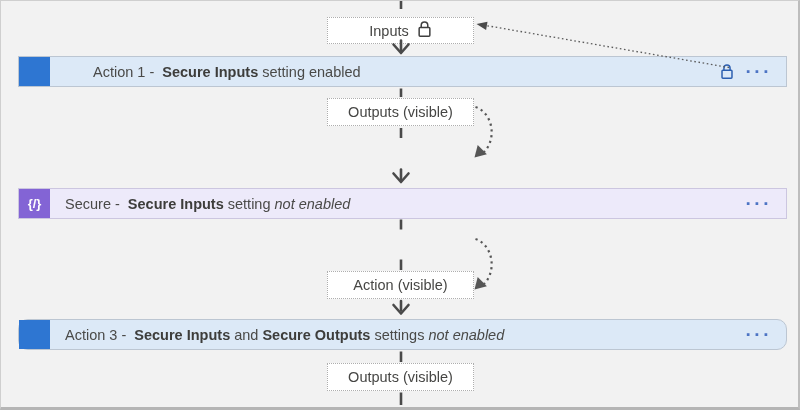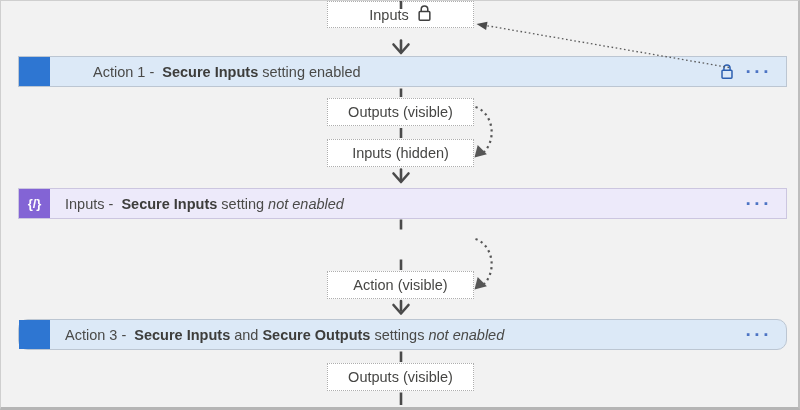--- a/index.html
+++ b/index.html
@@ -97,21 +97,21 @@
       <path d="M474.5 238 C492 244 496 270 483 283" stroke="#565656" stroke-width="2.2" stroke-dasharray="2.2 3.6" fill="none"></path>
       <polygon points="473.5,288.5 485.9,285.3 476.7,276.1" fill="#565656"></polygon>
     </g>
 
     <g>
       <path d="M728 66.5 L479 23.5" stroke="#5a5a5a" stroke-width="1.3" stroke-dasharray="1.6 2.6" fill="none"></path>
       <polygon points="475.5,23 485.1,28.9 486.5,20.7" fill="#4a4a4a"></polygon>
     </g>
   </svg>
 
-  <div class="io-box" style="top:0;height:27px;text-align:center;">
+  <div class="io-box" style="top:16px;height:27px;text-align:center;">
     <span>Inputs</span>
     <span class="lock-glyph">
       <svg width="15" height="18" viewBox="0 0 16 19">
         <path d="M4.5 8 V5.5 a3.5 3.5 0 0 1 7 0 V8" stroke="#3f3f3f" stroke-width="1.6" fill="none"></path>
         <rect x="2.3" y="8" width="11.4" height="9.2" rx="1" stroke="#3f3f3f" stroke-width="1.6" fill="none"></rect>
       </svg>
     </span>
   </div>
 
   <div class="bar blue" style="top:55px;gap:28px;">
@@ -123,29 +123,26 @@
         <rect x="2.3" y="8" width="11.4" height="9.2" rx="1" stroke="#2c5fb0" stroke-width="1.7" fill="none"></rect>
       </svg>
     </span>
     <div class="more">···</div>
   </div>
 
   <div class="io-box" style="top:97px;">
     <span>Outputs (visible)</span>
   </div>
 
-  <div class="io-box" style="top:138px;">
-    <span>Inputs (hidden)</span>
-  </div>
 
   <div class="bar purple" style="top:187px;">
     <div class="bar-icon">
         <span>{/}</span>
       </div>
-    <div class="bar-text"><span>Inputs -  </span><b>Secure Inputs</b><span> setting </span><i>not enabled</i></div>
+    <div class="bar-text"><span>Secure -  </span><b>Secure Inputs</b><span> setting </span><i>not enabled</i></div>
     <div class="more">···</div>
   </div>
 
 
   <div class="io-box" style="top:270px;">
     <span>Action (visible)</span>
   </div>
 
   <div class="bar blue" style="top:318px;border-radius:10px;">
     <div class="bar-icon"></div>

